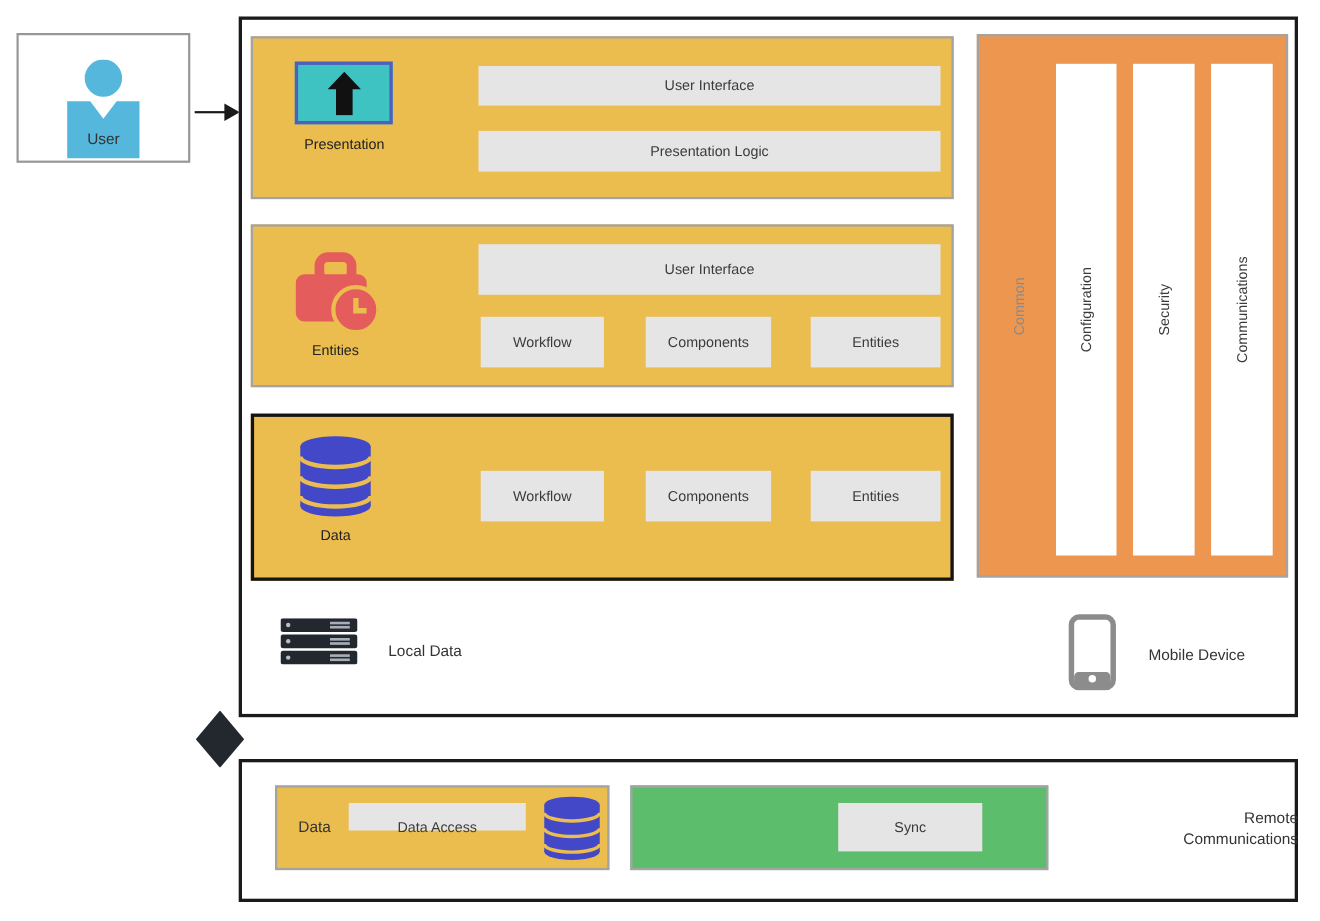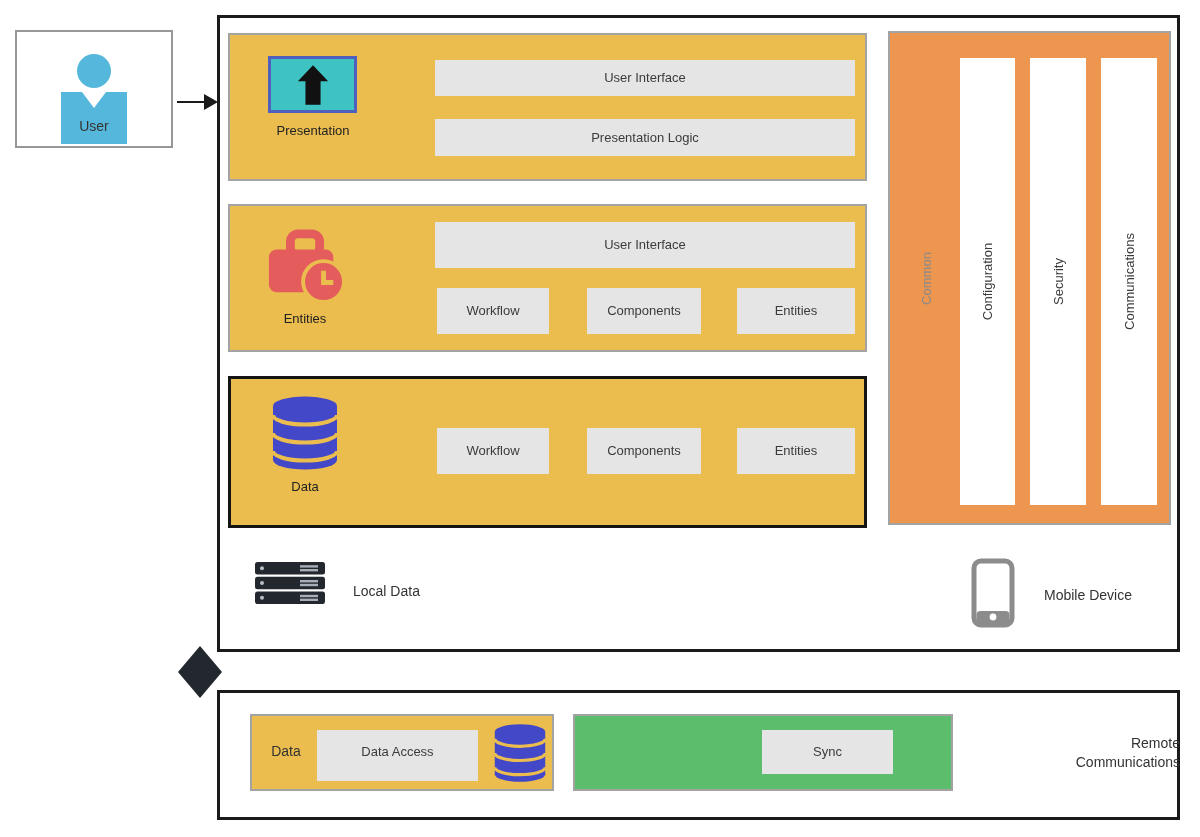--- a/index.html
+++ b/index.html
@@ -71,21 +71,21 @@
   #mobile-label { left:1032px; top:587px; font-size:14px;margin-left:12px; }
 
   
   #diamond { left:178px; top:646px; width:44px; height:52px; background:#23272E;
              clip-path:polygon(50% 0, 100% 50%, 50% 100%, 0 50%); z-index:5; }
 
   
   #remote-data-box { left:250px; top:714px; width:304px; height:77px;
                      background:#EBBC4E; border:2px solid #A3A3A3; }
   #remote-data-label { left:262px; top:743px; width:48px; text-align:center; font-size:14px; }
-  #data-access-bar { left:317px; top:730px; width:161px; height:51px; line-height:43px; }
+  #data-access-bar { left:317px; top:730px; width:161px; height:25px; line-height:43px; }
   #remote-db-icon { left:494px; top:723px; }
   #remote-services-box { left:573px; top:714px; width:380px; height:77px;
                          background:#5CBE6C; border:2px solid #A3A3A3; }
   #services-bar { left:615px; top:730px; width:132px; height:44px; line-height:44px; }
   #sync-bar     { left:762px; top:730px; width:131px; height:44px; line-height:44px; }
   #remote-title { left:990px; top:734px; width:190px; text-align:right;
                   font-size:14px; line-height:19px; }
 </style>
 </head>
 <body>

